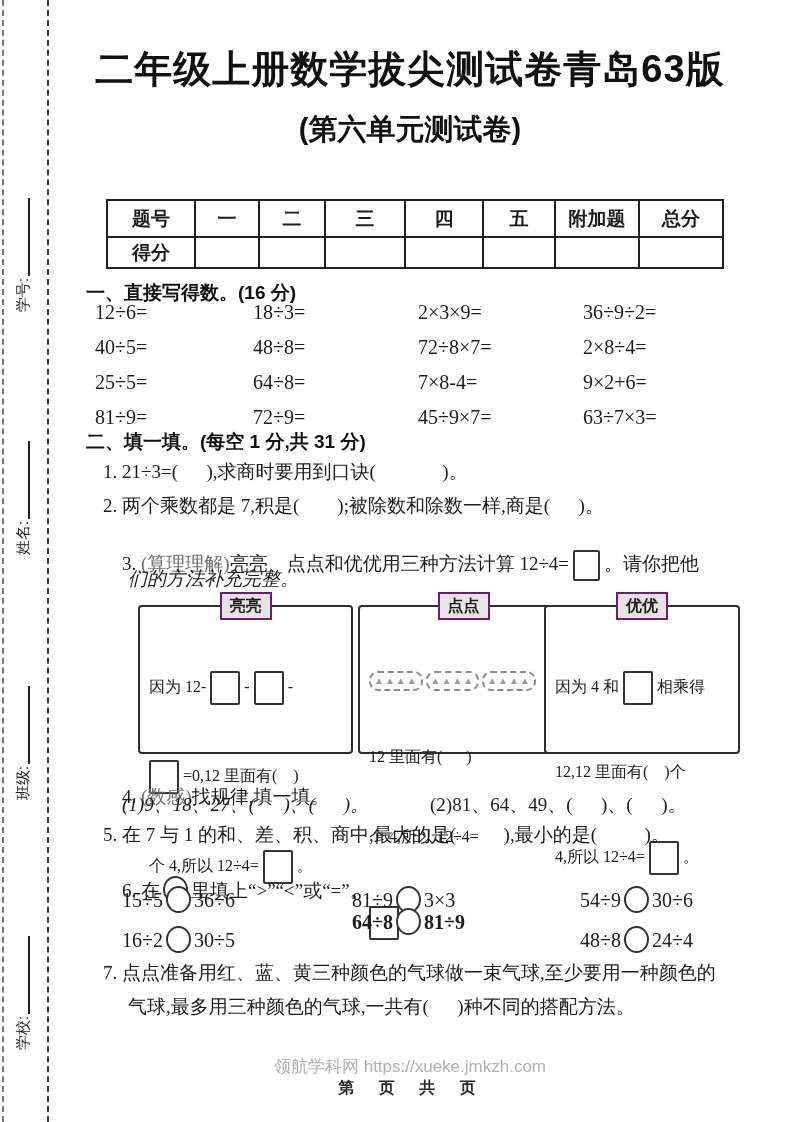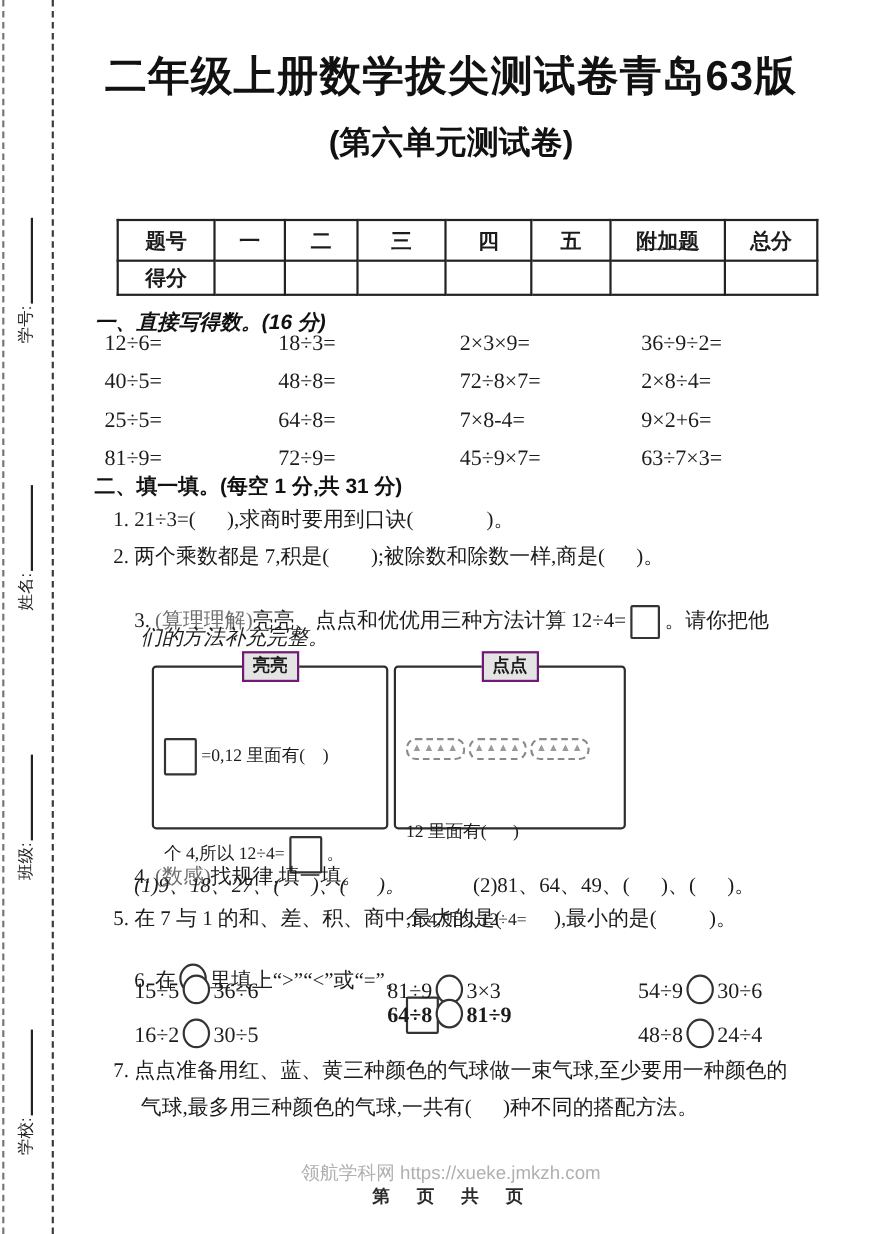--- a/index.html
+++ b/index.html
@@ -149,37 +149,37 @@
 
   <table class="score abs" style="left:90px; top:199px;margin-left:16px;">
     <tbody>
         <tr style="height:37px;">
       <td style="width:88px;">题号</td>
       <td style="width:64px;">一</td>
       <td style="width:66px;">二</td>
       <td style="width:80px;">三</td>
       <td style="width:78px;">四</td>
       <td style="width:72px;">五</td>
-      <td style="width:104px;text-decoration:underline;">附加题</td>
+      <td style="width:84px;">附加题</td>
       <td style="width:84px;">总分</td>
     </tr>
     <tr style="height:31px;">
       <td>得分</td>
       <td></td>
       <td></td>
       <td></td>
       <td></td>
       <td></td>
       <td></td>
       <td></td>
     </tr>
   </tbody>
     </table>
 
-  <div class="abs hd" style="left:86px; top:280px;font-style:italic;">一、直接写得数。(16 分)</div>
+  <div class="abs hd" style="left:86px; top:280px;">一、直接写得数。(16 分)</div>
 
   <div class="expr-grid">
     <span>12÷6=</span>
     <span>18÷3=</span>
     <span>2×3×9=</span>
     <span>36÷9÷2=</span>
     <span>40÷5=</span>
     <span>48÷8=</span>
     <span>72÷8×7=</span>
     <span>2×8÷4=</span>
@@ -199,35 +199,44 @@
   <div class="abs q" style="left:103px; top:493px;">2. 两个乘数都是 7,积是(        );被除数和除数一样,商是(      )。</div>
 
   <div class="abs q" style="left:103px; top:528px;">
     <span>3. </span><span class="tag">(算理理解)</span><span>亮亮、点点和优优用三种方法计算 12÷4=</span><span class="sq sq-md"></span><span>。请你把他</span>
   </div>
   <div class="abs q" style="left:128px; top:566px;font-style:italic;">们的方法补充完整。</div>
 
   <div class="method-box" style="left:138px; width:215px;">
     <div class="method-label">亮亮</div>
     <div class="method-body">
+      <div class="row"><span>因为 12-</span><span class="sq sq-lg"></span><span>-</span><span class="sq sq-lg"></span><span>-</span></div>
       <div class="row"><span class="sq sq-lg" style="margin-left:0;"></span><span>=0,12 里面有(    )</span></div>
       <div class="row"><span>个 4,所以 12÷4=</span><span class="sq sq-lg"></span><span>。</span></div>
     </div>
   </div>
 
   <div class="method-box" style="left:358px; width:211px;">
     <div class="method-label">点点</div>
     <div class="method-body" style="padding-top:10px;">
       <div class="row" style="margin-bottom:4px;"><span class="tri-group">▲▲▲▲</span><span class="tri-group">▲▲▲▲</span><span class="tri-group">▲▲▲▲</span></div>
       <div class="row"><span>12 里面有(      )</span></div>
       <div class="row"><span>个 4,所以 12÷4=</span></div>
       <div class="row"><span class="sq sq-lg" style="margin-left:0;"></span><span>。</span></div>
     </div>
   </div>
 
+  <div class="method-box" style="left:544px; width:196px;">
+    <div class="method-label">优优</div>
+    <div class="method-body">
+      <div class="row"><span>因为 4 和</span><span class="sq sq-lg"></span><span>相乘得</span></div>
+      <div class="row"><span>12,12 里面有(    )个</span></div>
+      <div class="row"><span>4,所以 12÷4=</span><span class="sq sq-lg"></span><span>。</span></div>
+    </div>
+  </div>
 
   <div class="abs q" style="left:103px; top:762px;">
     <span>4. </span><span class="tag">(数感)</span><span>找规律,填一填。</span>
   </div>
   <div class="abs q" style="left:122px; top:792px;font-style:italic;">(1)9、18、27、(      )、(      )。</div>
   <div class="abs q" style="left:430px; top:792px;">(2)81、64、49、(      )、(      )。</div>
 
   <div class="abs q" style="left:103px; top:822px;">5. 在 7 与 1 的和、差、积、商中,最大的是(          ),最小的是(          )。</div>
 
   <div class="abs q" style="left:103px; top:854px;">

